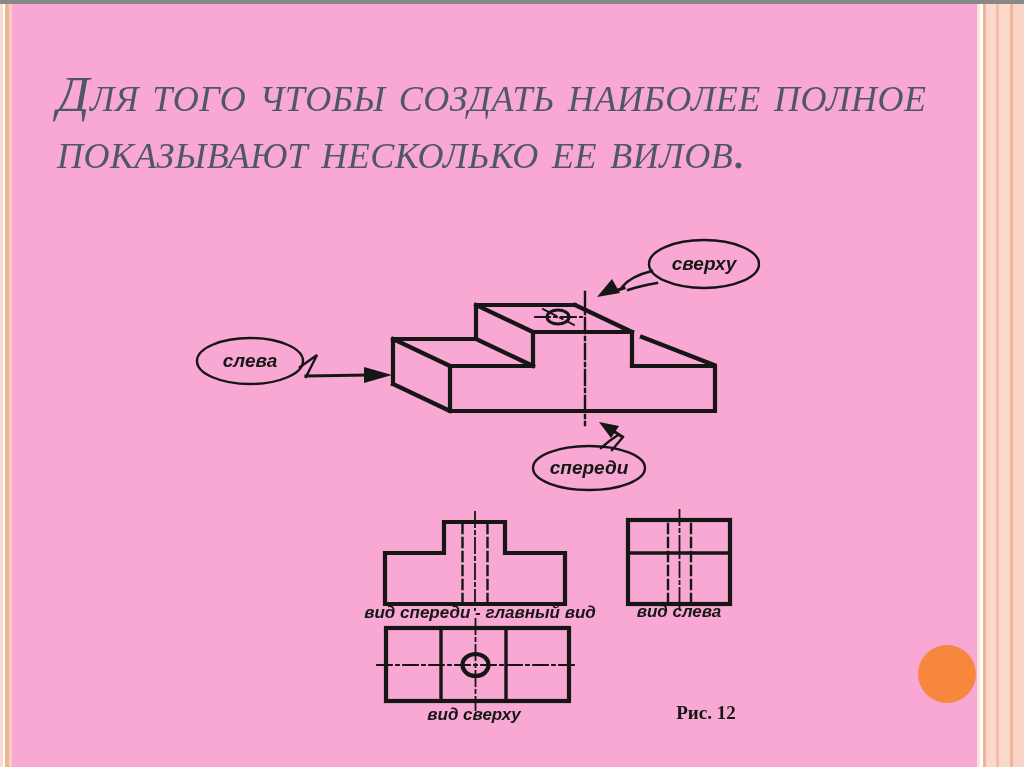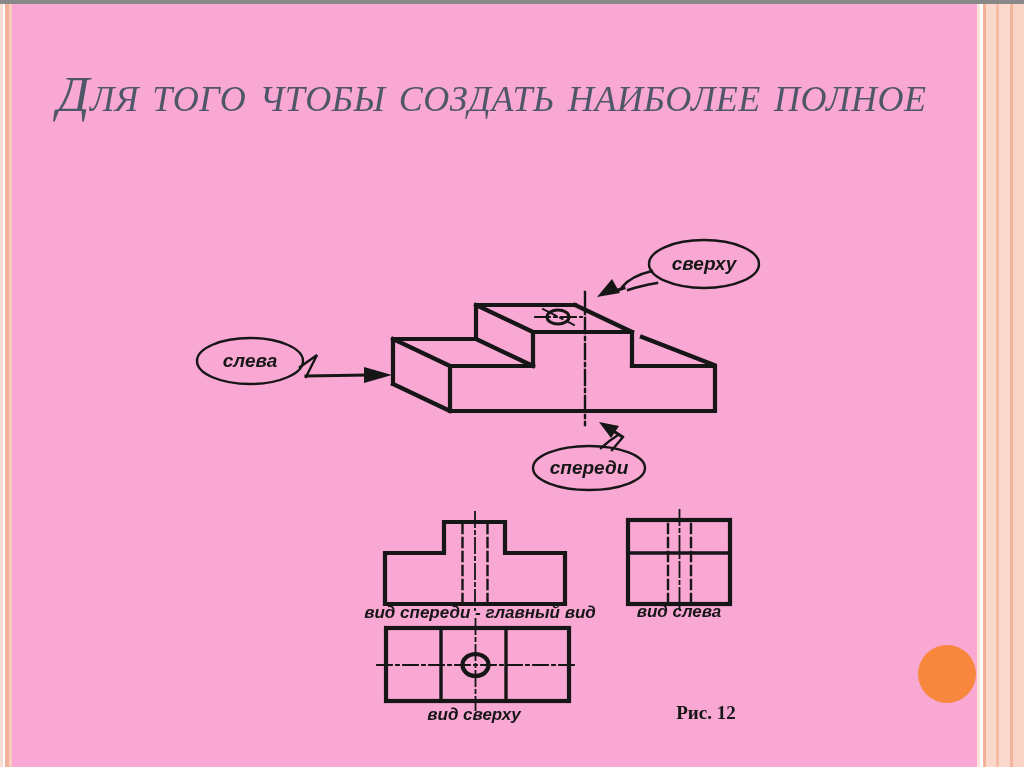--- a/index.html
+++ b/index.html
@@ -56,20 +56,21 @@
 <body>
 
 <div class="slide">
 
   <div class="stripe-left"></div>
   <div class="stripe-right"></div>
   <div class="accent-circle"></div>
 
   <div class="title">
     <div>Для того чтобы создать наиболее полное</div>
+    <div>показывают несколько ее вилов.</div>
   </div>
 
   <svg class="figure-svg" width="1024" height="767" viewBox="0 0 1024 767">
 
     <g>
 
       <path class="ink w4" d="
         M450,407 L715,407
         M450,362 L450,407
         M715,362 L715,407

